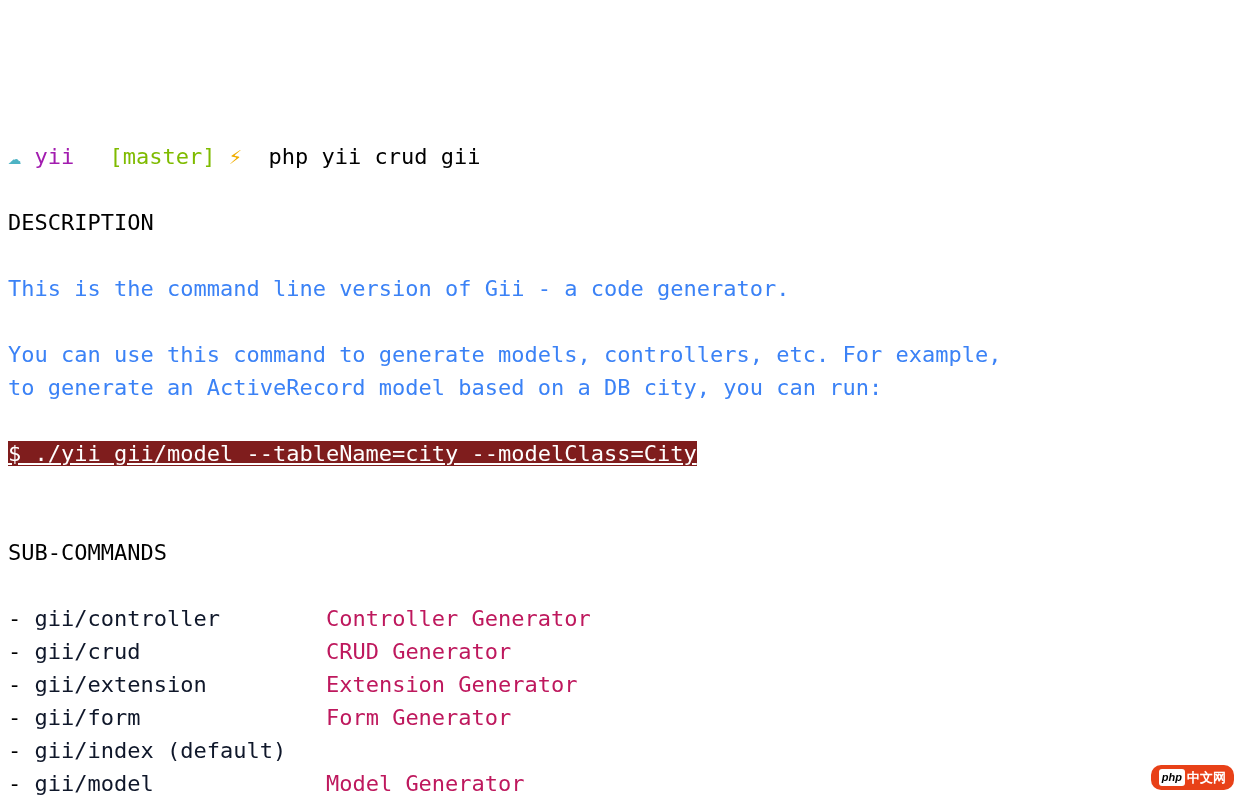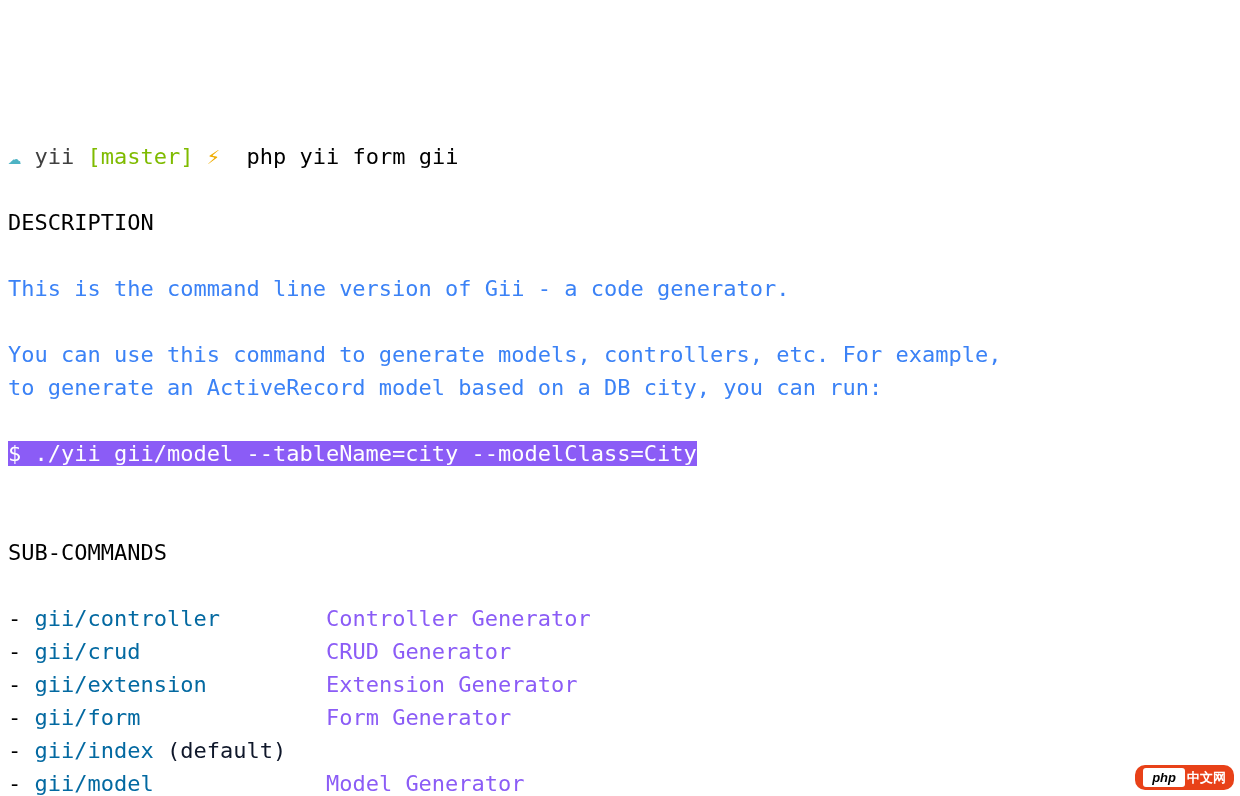--- a/index.html
+++ b/index.html
@@ -13,65 +13,66 @@
       white-space: pre;
       overflow: hidden;
     }
     .prompt-line {
       display: inline;
     }
     .cloud-icon {
       color: #4db3c4;
       display: inline;
     }
-    .dir-name { color: #404040; }
-    .branch { color: #7fbb00; }
+    .dir-name { color: #a21caf; }
+    .branch { color: #7fbb00; margin-left: 22px; }
     .bolt { color: #f0ad00; }
     .cmd { color: #000000; }
     .section-header { color: #000000; text-align: right; }
     .body-text { color: #3b82f6; }
     .highlighted {
-      background: #8b5cf6;
+      background: #7f1d1d;
       color: #ffffff;
       display: inline;
+      text-decoration: underline;
     }
-    .subcmd-name { color: #0369a1; }
+    .subcmd-name { color: #0f172a; }
     .subcmd-default { color: #0f172a; }
     .bullet { color: #000000; }
-    .subcmd-desc { color: #8b5cf6; }
+    .subcmd-desc { color: #be185d; }
     .watermark {
       position: fixed;
       bottom: 6px;
       right: 6px;
       background: #e84118;
       color: #ffffff;
       font-family: Arial, sans-serif;
       font-size: 13px;
       font-weight: bold;
       padding: 3px 8px;
       border-radius: 10px;
       display: flex;
       align-items: center;
       gap: 2px;
     }
     .watermark .php-badge {
       background: #ffffff;
       color: #000000;
       font-style: italic;
-      padding: 0px 9px;
+      padding: 0px 3px;
       border-radius: 3px;
-      font-size: 13px;
+      font-size: 11px;
     }
   </style>
 </head>
 <body>
 
 
 
-<span class="prompt-line"><span class="cloud-icon">☁</span> <span class="dir-name">yii</span> <span class="branch">[master]</span> <span class="bolt">⚡</span>  <span class="cmd">php yii form gii</span></span>
+<span class="prompt-line"><span class="cloud-icon">☁</span> <span class="dir-name">yii</span> <span class="branch">[master]</span> <span class="bolt">⚡</span>  <span class="cmd">php yii crud gii</span></span>
 
 <span class="section-header">DESCRIPTION</span>
 
 <span class="body-text">This is the command line version of Gii - a code generator.</span>
 
 <span class="body-text">You can use this command to generate models, controllers, etc. For example,</span>
 <span class="body-text">to generate an ActiveRecord model based on a DB city, you can run:</span>
 
 <span class="highlighted">$ ./yii gii/model --tableName=city --modelClass=City</span>
 

